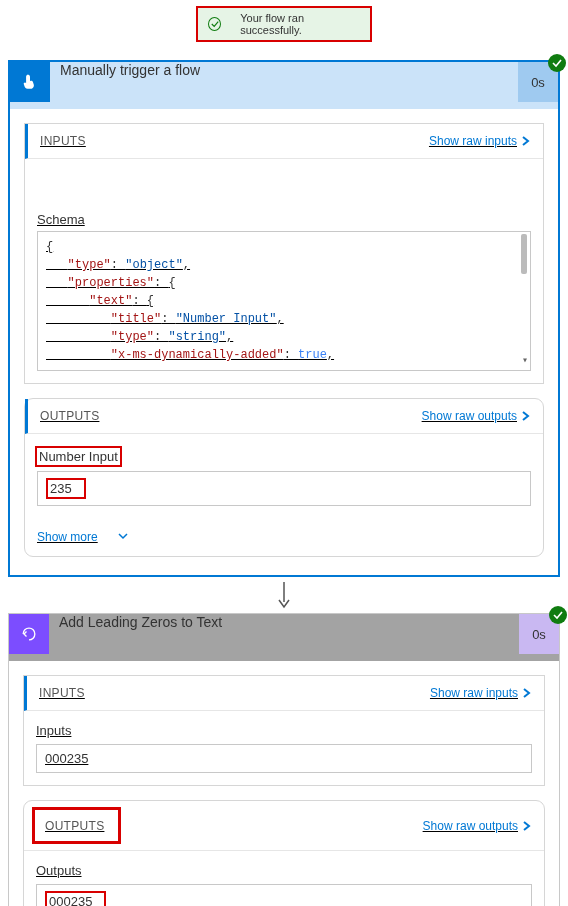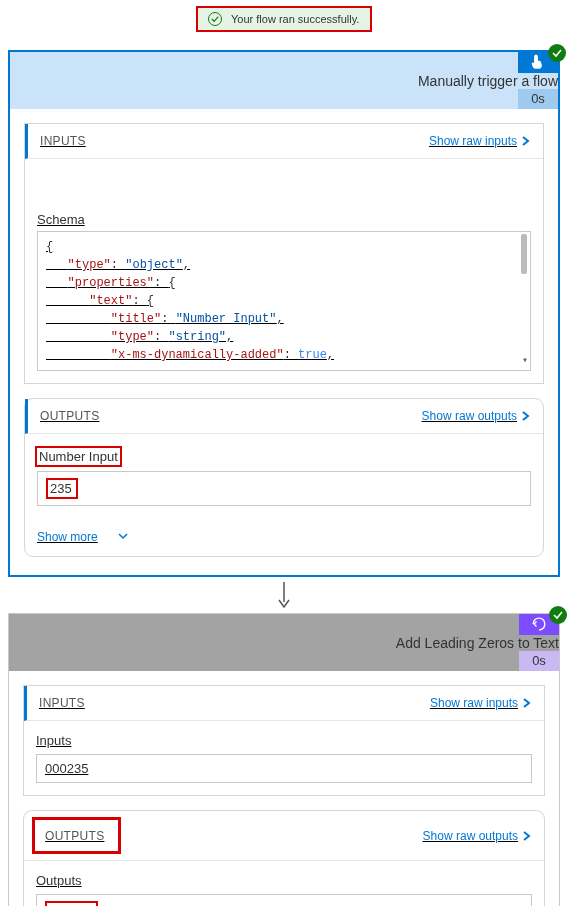--- a/index.html
+++ b/index.html
@@ -6,44 +6,43 @@
     body { font-family: "Segoe UI", Tahoma, Geneva, sans-serif; font-size: 13px; background: #fff; width: 568px; }
     
     .success-banner {
       margin: 6px auto 18px;
       width: 176px;
       background: #e6f4e6;
       border: 2px solid #d80000;
       padding: 4px 10px;
       display: flex;
       align-items: center;
-      gap: 9px;
+      gap: 19px;
     }
     .success-check {
       width: 14px; height: 14px;
       border: 1.5px solid #107c10;
       border-radius: 50%;
       display: flex; align-items: center; justify-content: center;
     }
     .success-check svg { width: 8px; height: 8px; }
     .success-text { font-size: 11px; color: #333; }
 
     .card {
       margin: 0 8px 0 8px;
       border: 1px solid #c8c8c8;
       background: #fff;
       position: relative;
     }
     .card.blue { border: 2px solid #0078d4; }
 
     .card-header {
       display: flex;
-      align-items: flex-end;
-      height: 57px;
-      flex-direction: column;
+      align-items: flex-start;
+      height: 47px;
     }
     .card-header.head-blue { background: #cbe3f9; }
     .card-header.head-purple { background: #a3a3a3; }
 
     .header-icon {
       width: 40px; height: 40px;
       display: flex; align-items: center; justify-content: center;
     }
     .header-icon.icon-blue { background: #0078d4; }
     .header-icon.icon-purple { background: #7c4dff; }
@@ -116,21 +115,21 @@
       border: 1px solid #c8c8c8;
       padding: 6px 8px;
       font-size: 13px;
       color: #333;
       background: #fff;
     }
     .show-more { color: #0078d4; font-size: 12px; padding: 12px 12px 0px 12px; cursor: pointer; display: flex; align-items: center; gap: 20px; }
     .show-more .chevron-down svg { width: 10px; height: 10px; }
 
     .redbox { border: 2px solid #d80000; padding: 1px 2px; display: inline-block; }
-    .redbox-tight { border: 2px solid #d80000; display: inline-block; padding: 1px 4px 1px 2px; }
+    .redbox-tight { border: 2px solid #d80000; display: inline-block; padding: 1px 12px 1px 2px; }
     .redbox-outputs {
       border: 3px solid #d80000;
       padding: 8px 14px 8px 10px;
       display: inline-block;
     }
 
     .red-wrap-label { margin-left: 10px; margin-top: 12px; margin-bottom: 4px; }
     .field-full { margin: 0 12px 12px 12px; }
 
     .connector {

